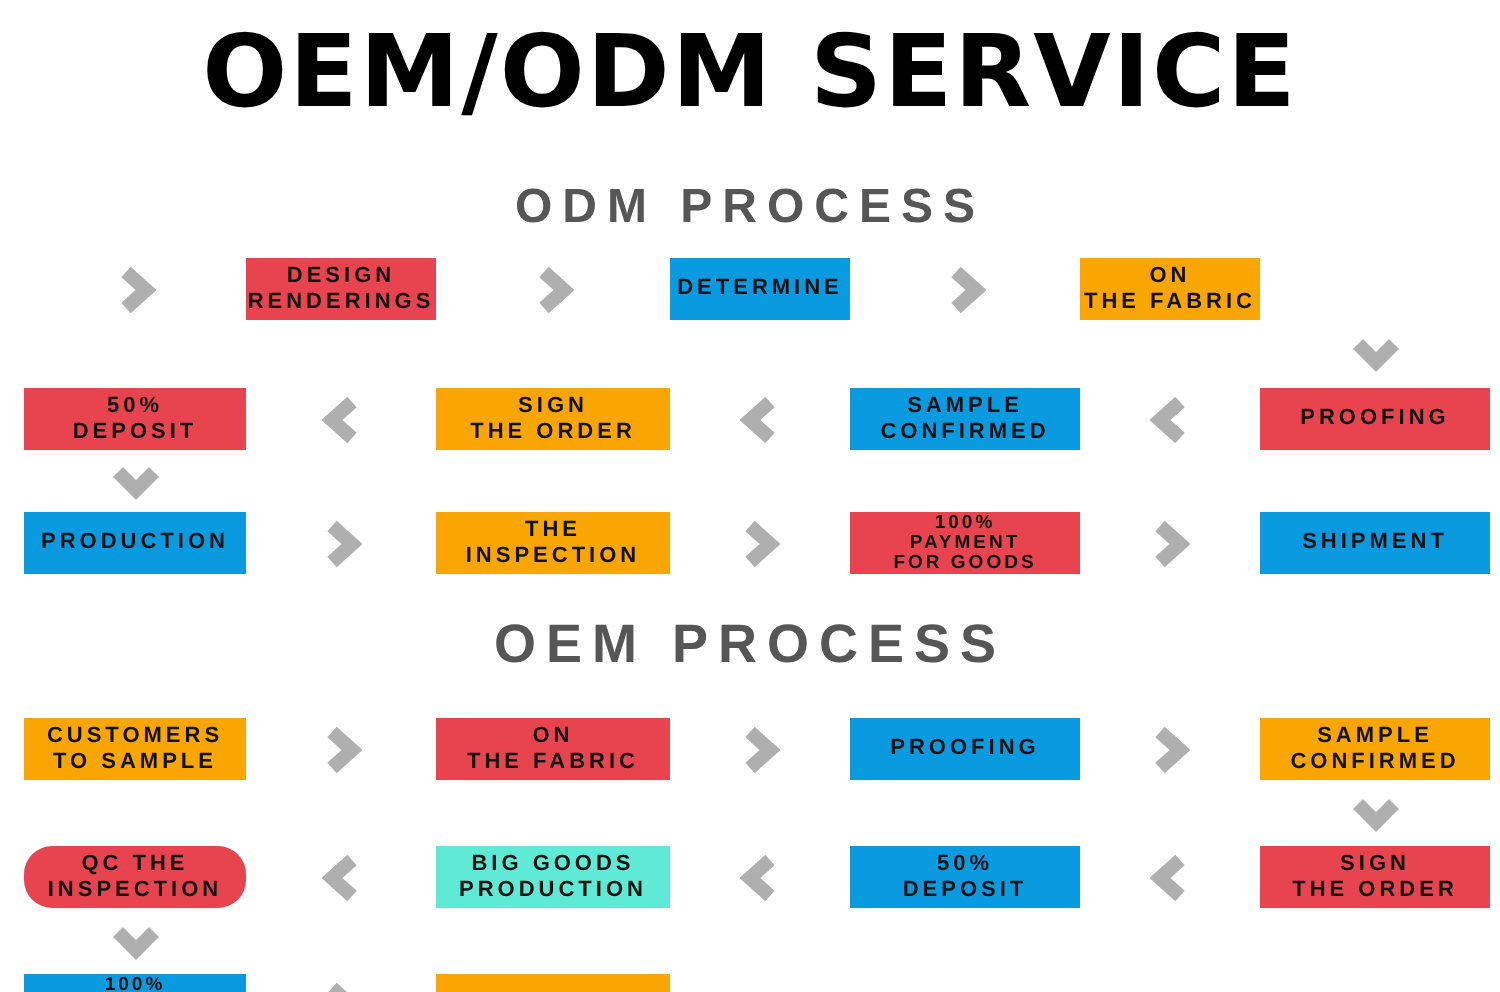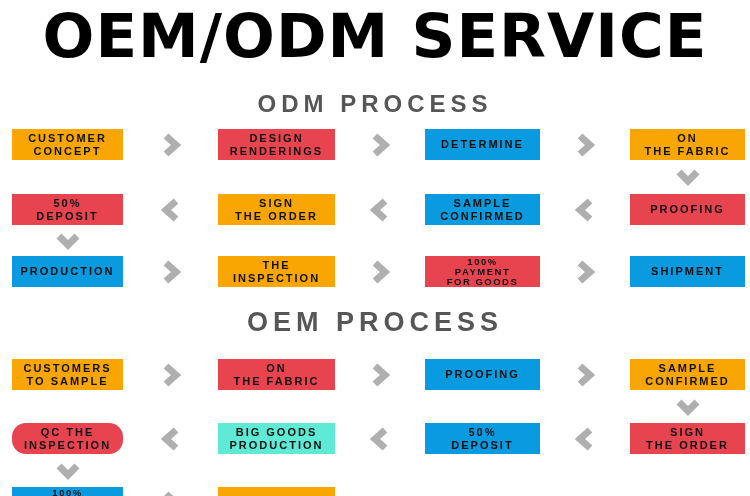--- a/index.html
+++ b/index.html
@@ -3,21 +3,21 @@
 <meta charset="utf-8">
 <style>
   html,body{margin:0;padding:0;}
   body{
     width:750px;height:496px;background:#ffffff;overflow:hidden;
     font-family:"Liberation Sans","DejaVu Sans",sans-serif;
   }
   .title{
     padding-top:2px;text-align:center;
     font-family:"DejaVu Sans","Liberation Sans",sans-serif;
-    font-weight:bold;font-size:61px;line-height:68px;
+    font-weight:bold;font-size:50px;line-height:68px;
     color:var(--title_black,#000);letter-spacing:1px;
   }
   .process-heading{
     text-align:center;font-weight:bold;font-size:24px;line-height:24px;
     letter-spacing:5px;color:var(--heading_gray,#555);margin-top:22px;
   }
   .process-heading.oem{font-size:27px;line-height:26px;margin-top:22px;}
   .grid{
     display:grid;margin-left:12px;
     grid-template-columns:111px 95px 117px 90px 115px 90px 115px;
@@ -41,22 +41,20 @@
   .col7{grid-column:7;}
 </style>
 </head>
 <body>
 
 <div class="title">OEM/ODM SERVICE</div>
 
 <div class="process-heading">ODM PROCESS</div>
 
 <div class="grid boxrow first">
-  <div class="box" style="background: rgb(249, 166, 2);">CUSTOMER
-CONCEPT</div>
   <div class="acell">
       <svg class="chevron" width="20" height="24" viewBox="0 0 20 24">
         <path d="M5 3 L15 12 L5 21"></path>
       </svg>
     </div>
   <div class="box" style="background: rgb(232, 68, 80);">DESIGN
 RENDERINGS</div>
   <div class="acell">
       <svg class="chevron" width="20" height="24" viewBox="0 0 20 24">
         <path d="M5 3 L15 12 L5 21"></path>

